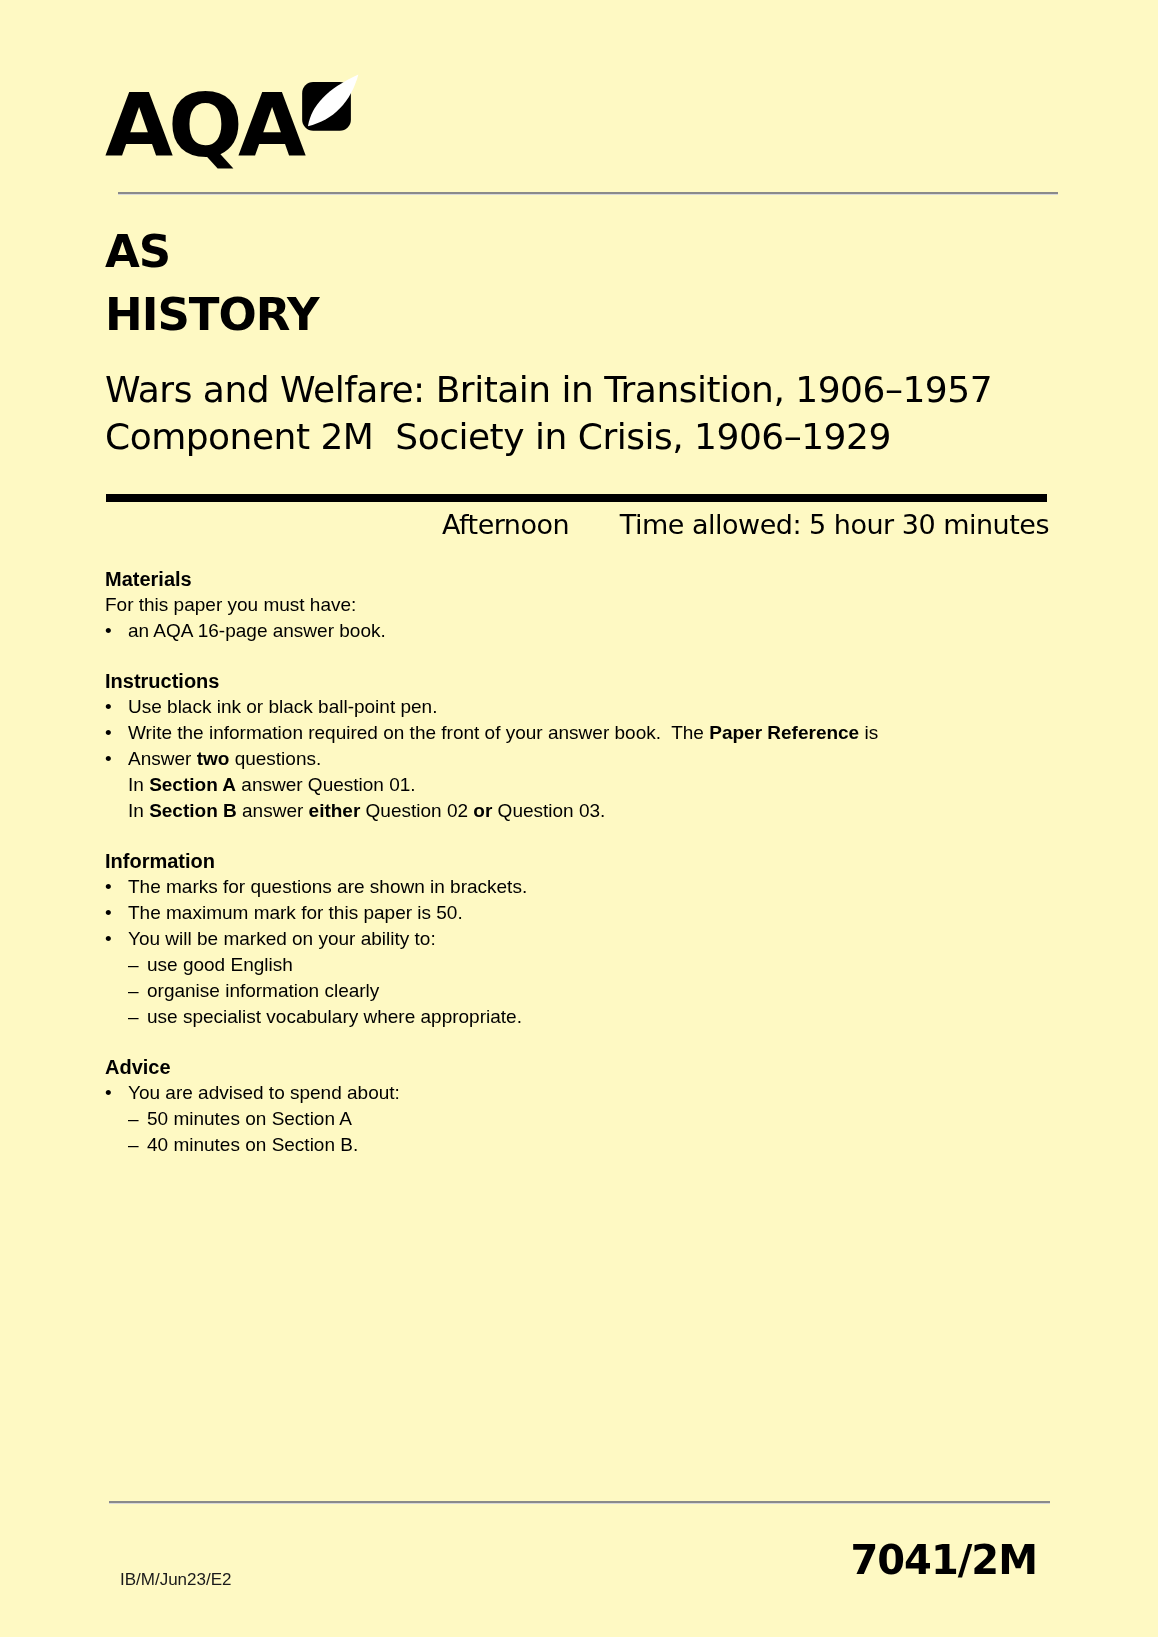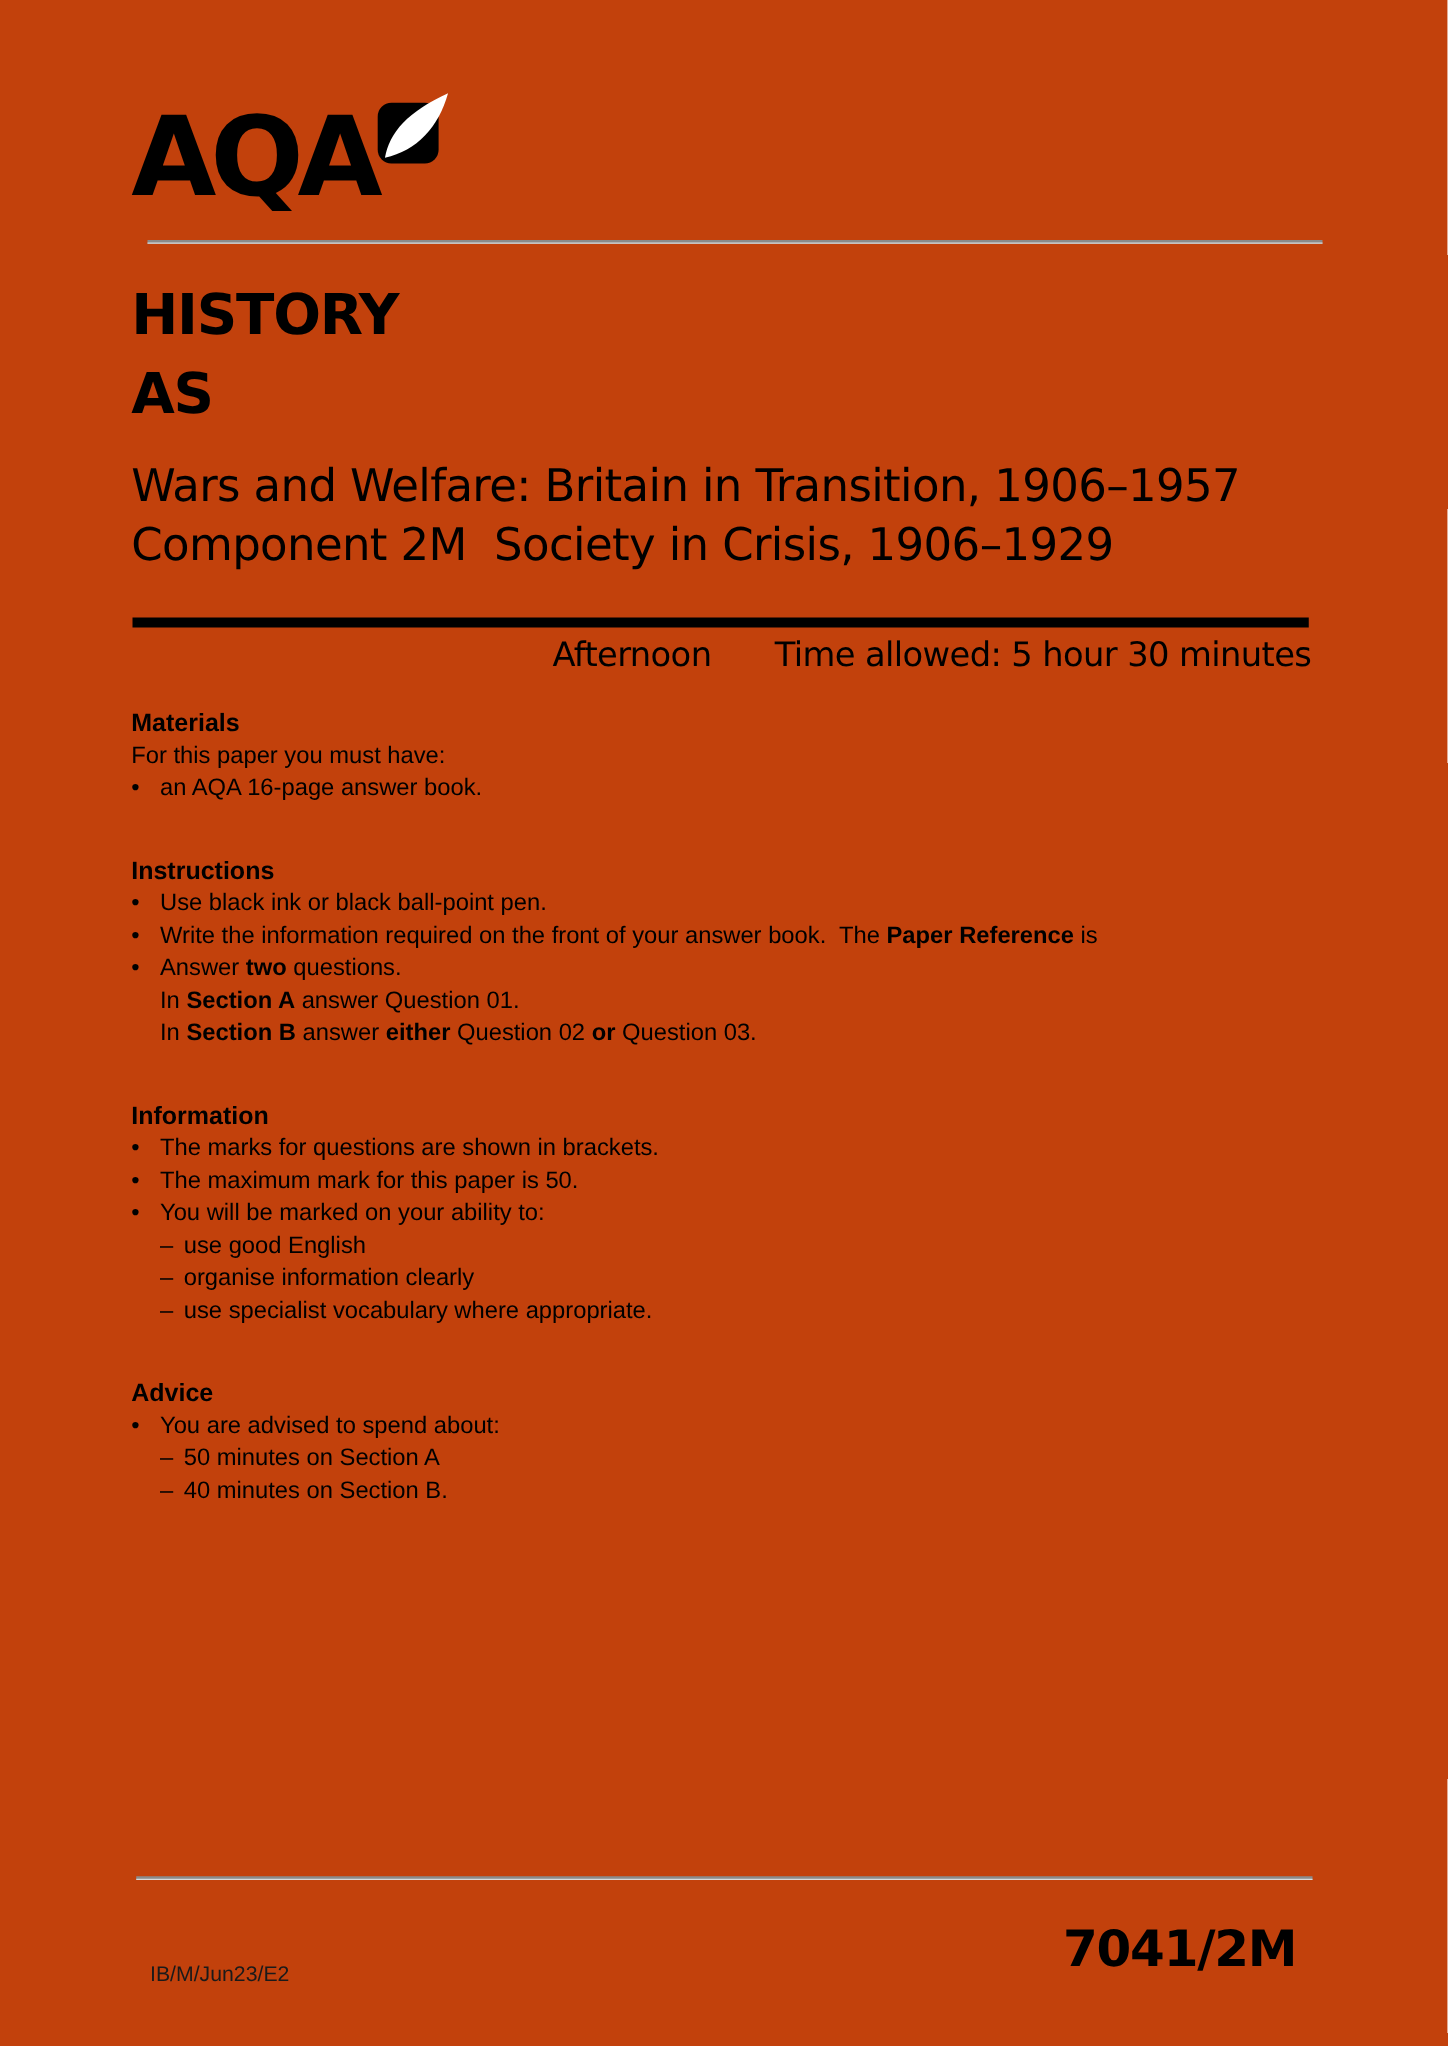--- a/index.html
+++ b/index.html
@@ -1,20 +1,20 @@
 <!DOCTYPE html>
 <html><head>
 <meta charset="utf-8">
 <style>
   html, body { margin: 0; padding: 0; background: #ffffff; }
   .page {
     position: relative;
     width: 1158px;
     height: 1637px;
-    background: #c2410c;
+    background: #fef9c3;
     font-family: "Liberation Sans", sans-serif;
     color: #000;
     overflow: hidden;
   }
 
   
   .logo { position: absolute; left: 105px; top: 88px; height: 80px; }
   .logo-text {
     font-family: "DejaVu Sans", sans-serif;
     font-weight: 800;
@@ -59,21 +59,21 @@
     font-family: "DejaVu Sans", sans-serif;
     font-weight: 500; font-size: 27px; line-height: 34px;
     letter-spacing: -0.5px;
   }
   .session-date { position: absolute; left: 5px; }
   .session-time { position: absolute; left: 337px; }
   .session-allowed { position: absolute; right: 0; }
 
   
   .sections { position: absolute; left: 105px; top: 566px; width: 938px; }
-  .section + .section { margin-top: 40px; }
+  .section + .section { margin-top: 24px; }
   .section h2 {
     margin: 0; font-size: 20px; font-weight: bold; line-height: 26px;
   }
   .line { display: flex; font-size: 19px; line-height: 26px; }
   .marker { flex: 0 0 0; }
   .line-bullet .marker { flex: 0 0 23px; width: 23px; }
   .line-indent { padding-left: 23px; }
   .line-dash { padding-left: 23px; }
   .line-dash .marker { flex: 0 0 19px; width: 19px; }
   .segments { white-space: pre-wrap; flex: 1 1 auto; }
@@ -105,22 +105,22 @@
     <span class="logo-text">AQA</span>
     <svg class="leaf" width="58" height="58" viewBox="0 0 100 100" aria-hidden="true">
       <rect x="2" y="14" width="84" height="84" rx="19" fill="#000"></rect>
       <path d="M 12 90 C 18 55 44 26 99 1 C 86 48 56 80 12 90 Z" fill="#fff"></path>
     </svg>
   </div>
 
   <div class="rule-thin"></div>
 
   <h1 class="title">
+    <span class="title-line">AS</span>
     <span class="title-line">HISTORY</span>
-    <span class="title-line">AS</span>
   </h1>
 
   <div class="subject">
     <span class="subject-line">Wars and Welfare: Britain in Transition, 1906–1957</span>
     <span class="subject-line">Component 2M  Society in Crisis, 1906–1929</span>
   </div>
 
   <div class="rule-thick"></div>
 
   <div class="session">

